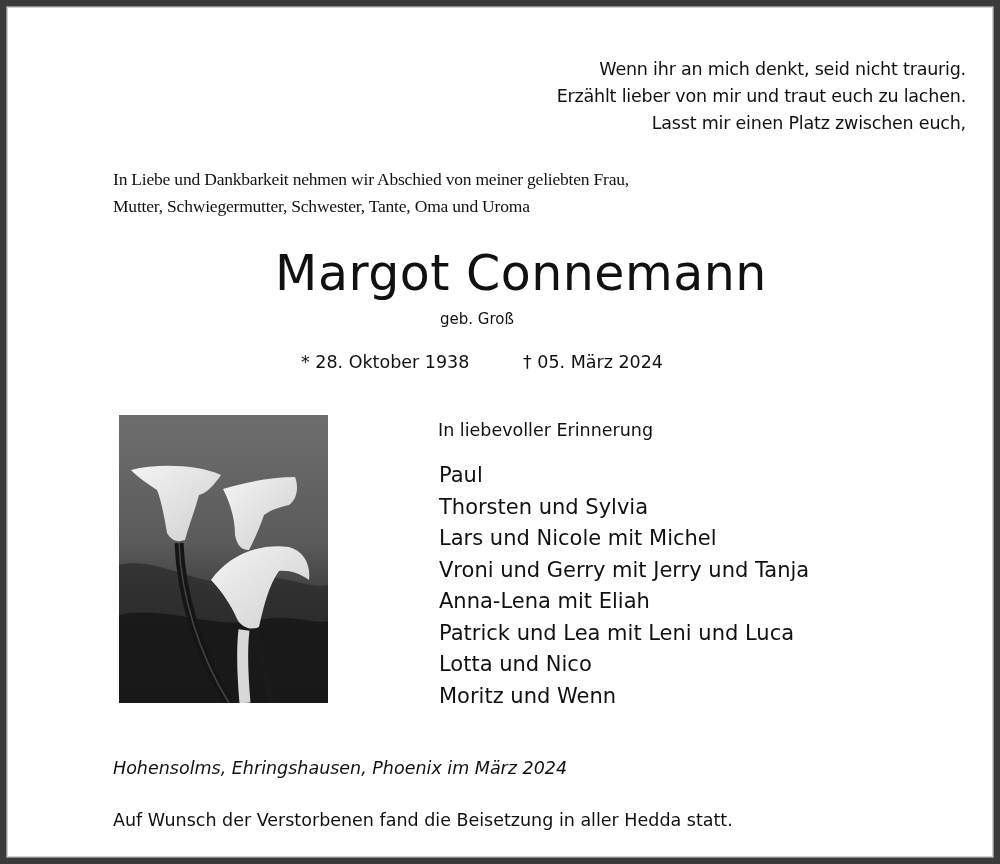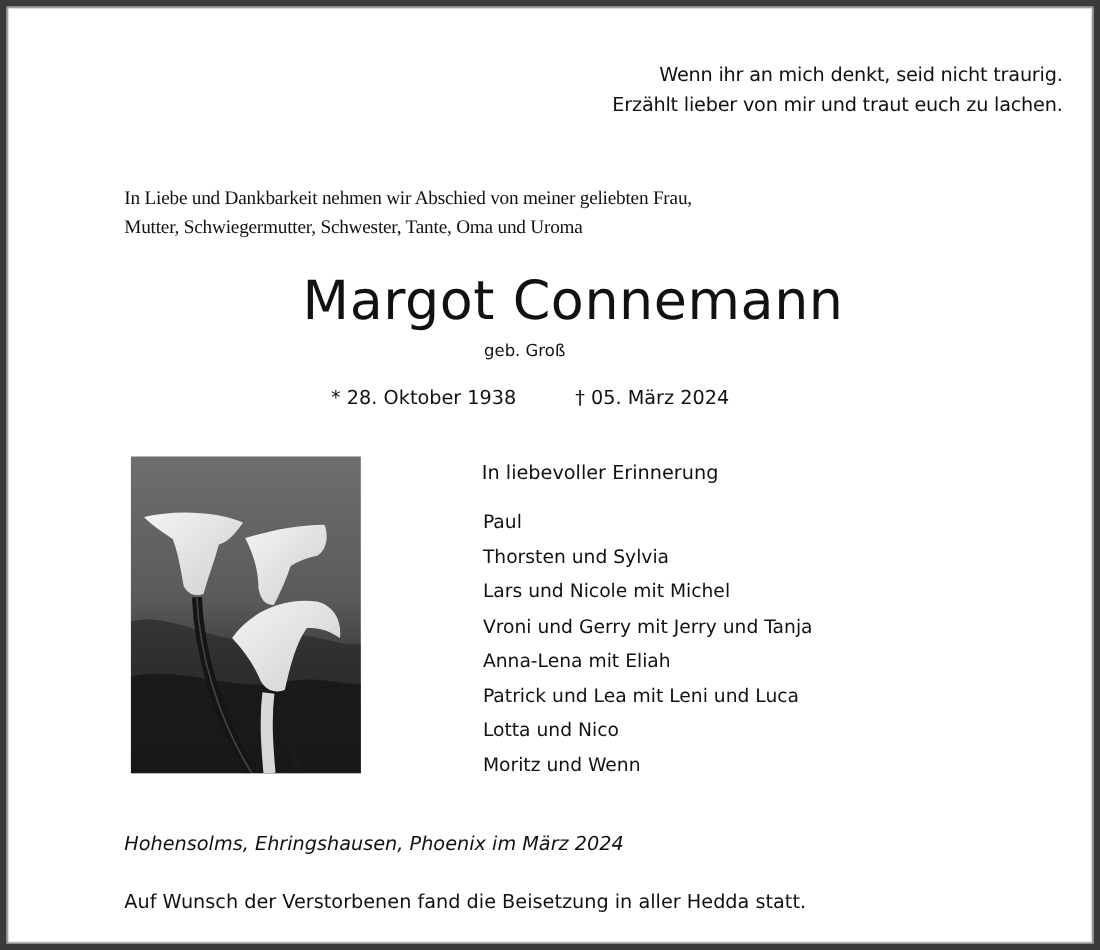--- a/index.html
+++ b/index.html
@@ -48,40 +48,41 @@
       background: linear-gradient(180deg, #6e6e6e 0%, #5a5a5a 45%, #3c3c3c 65%, #1e1e1e 100%);
       overflow: hidden;
     }
     .photo svg { display: block; }
     .memory-heading {
       position: absolute; left: 432px; top: 412px;
       font-size: 17.5px; line-height: 24px;
     }
     .mourners {
       position: absolute; left: 433px; top: 454px;
-      font-size: 17px; line-height: 31.5px;
+      font-size: 21px; line-height: 31.5px;
     }
     .mourners div { white-space: nowrap; }
     .place-date {
       position: absolute; left: 107px; top: 750px;
       font-size: 17.5px; line-height: 24px; white-space: nowrap; font-style: italic;
     }
     .burial-note {
       position: absolute; left: 107px; top: 802px;
       font-size: 17.5px; line-height: 24px; white-space: nowrap;
     }
   </style>
 </head>
 <body>
 
 <div class="frame">
 
   <div class="poem">
     <div>Wenn ihr an mich denkt, seid nicht traurig.</div>
     <div>Erzählt lieber von mir und traut euch zu lachen.</div>
+    <div>Lasst mir einen Platz zwischen euch,</div>
   </div>
 
   <div class="intro">
     <div>In Liebe und Dankbarkeit nehmen wir Abschied von meiner geliebten Frau,</div>
     <div>Mutter, Schwiegermutter, Schwester, Tante, Oma und Uroma</div>
   </div>
 
   <div class="name">Margot Connemann</div>
   <div class="nee">geb. Groß</div>
 

